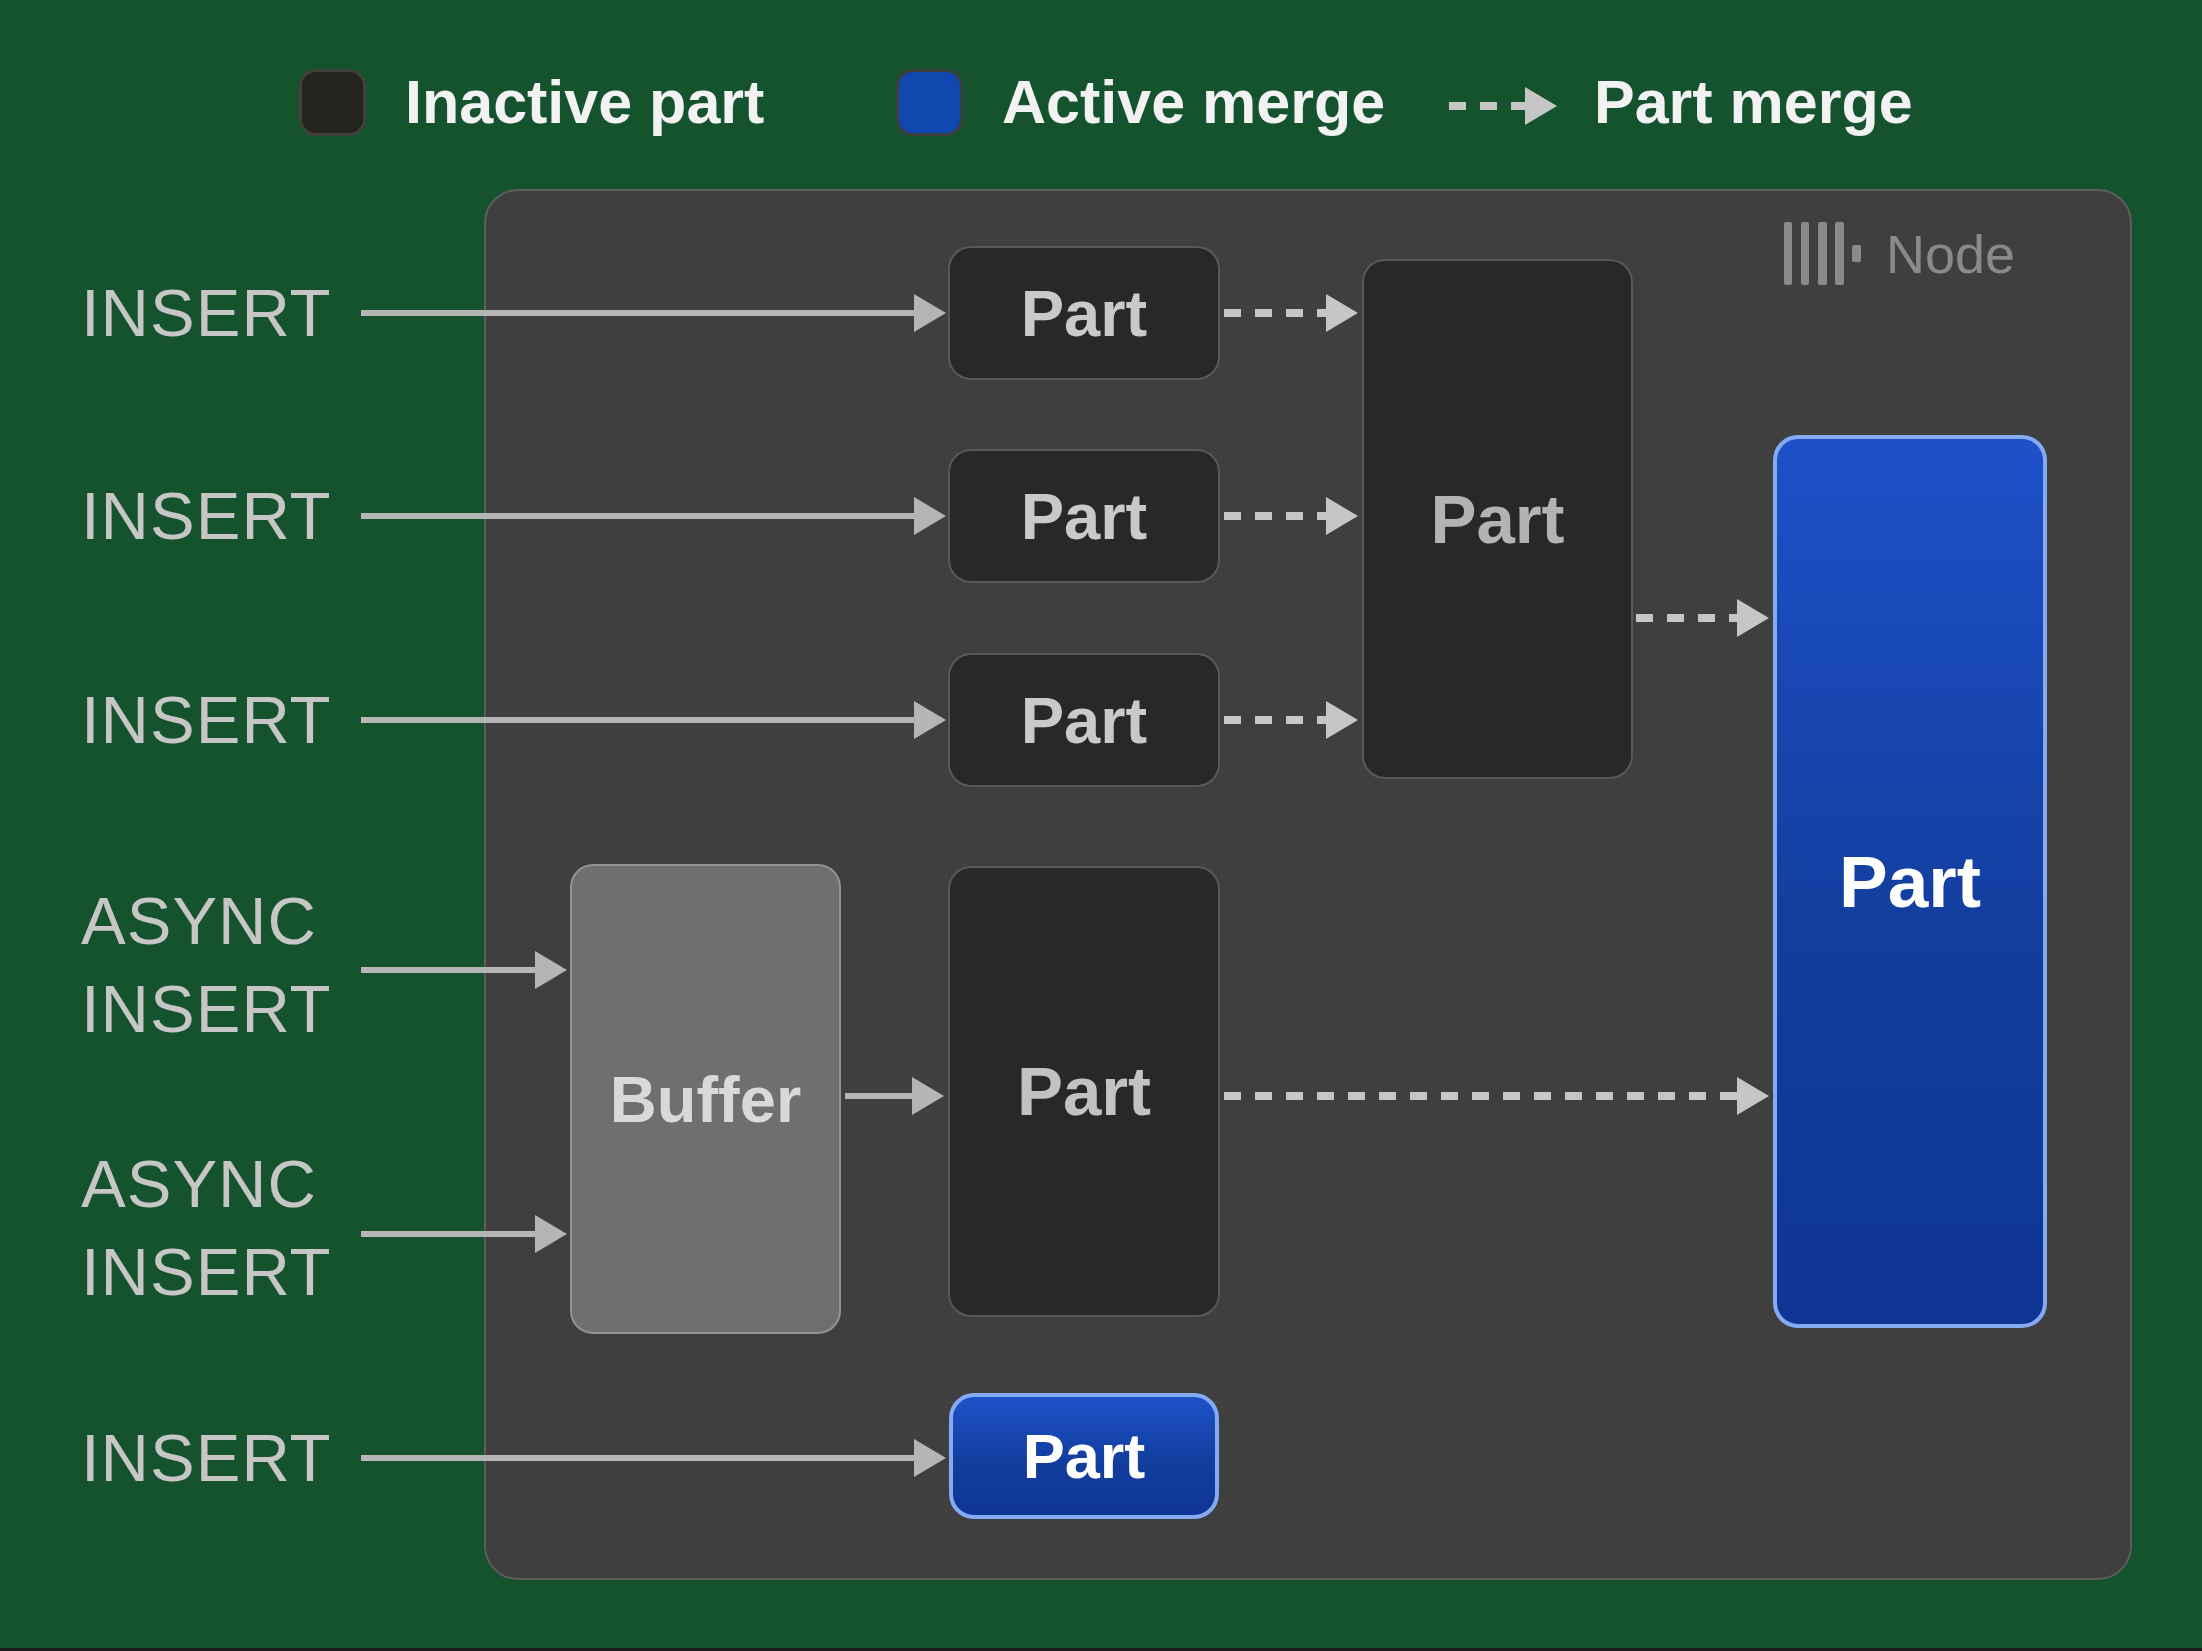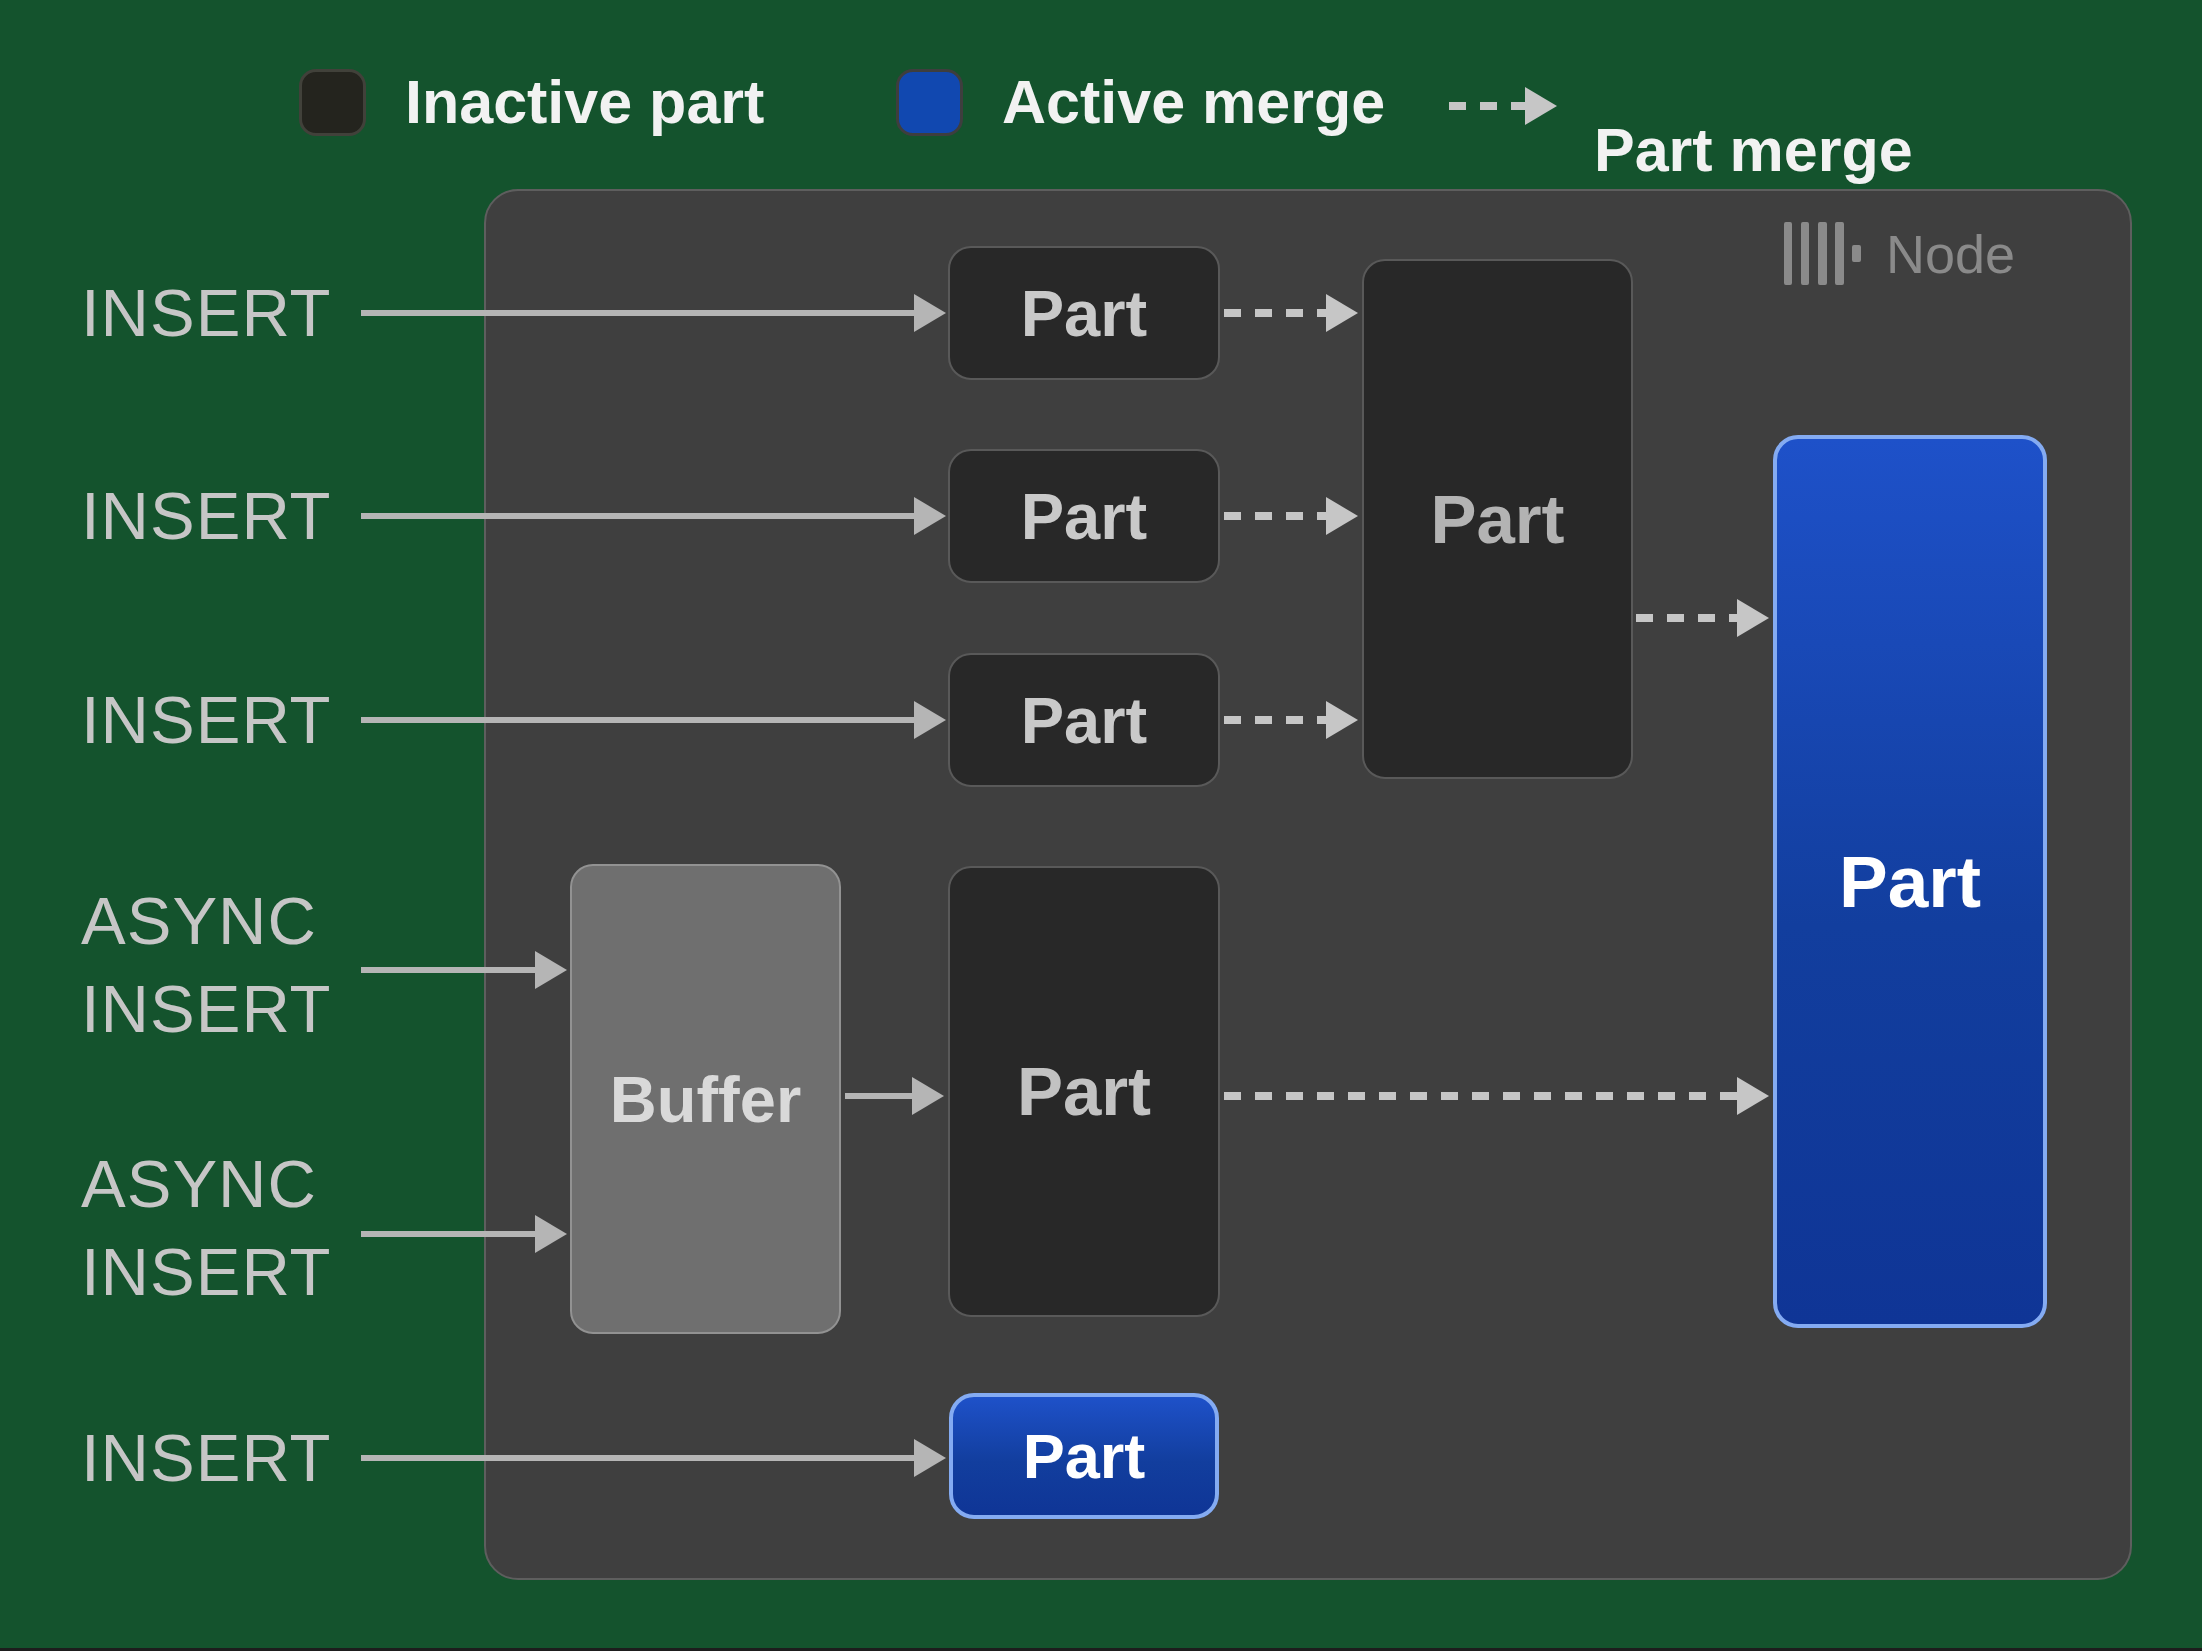--- a/index.html
+++ b/index.html
@@ -34,21 +34,21 @@
   .arrow.dashed .line{top:-3.8px;height:7.6px;background:repeating-linear-gradient(90deg,#c6c6c6 0 17px,transparent 17px 31px);}
   .arrow.dashed .head{border-left-color:#c6c6c6;}
   
   #legend{position:absolute;left:0;top:0;width:2202px;height:0;}
   .swatch{position:absolute;top:69px;width:67px;height:67px;border-radius:17px;box-sizing:border-box;}
   .swatch.inactive{left:299px;background:#24241e;border:3.8px solid #41413a;}
   .swatch.active{left:896px;background:#1148b0;border:3.8px solid #3e3e3e;}
   .legend-text{position:absolute;top:102px;transform:translateY(-50%);color:#f2f2f2;font-size:61px;font-weight:600;}
   #legend-inactive-label{left:405px;}
   #legend-active-label{left:1002px;}
-  #legend-merge-label{left:1594px;margin-top:48px;}
+  #legend-merge-label{left:1594px;}
 </style>
 </head>
 <body>
 
 <div id="canvas">
 
   <div id="legend">
     <div class="swatch inactive"></div>
     <div class="legend-text" id="legend-inactive-label">Inactive part</div>
     <div class="swatch active"></div>

